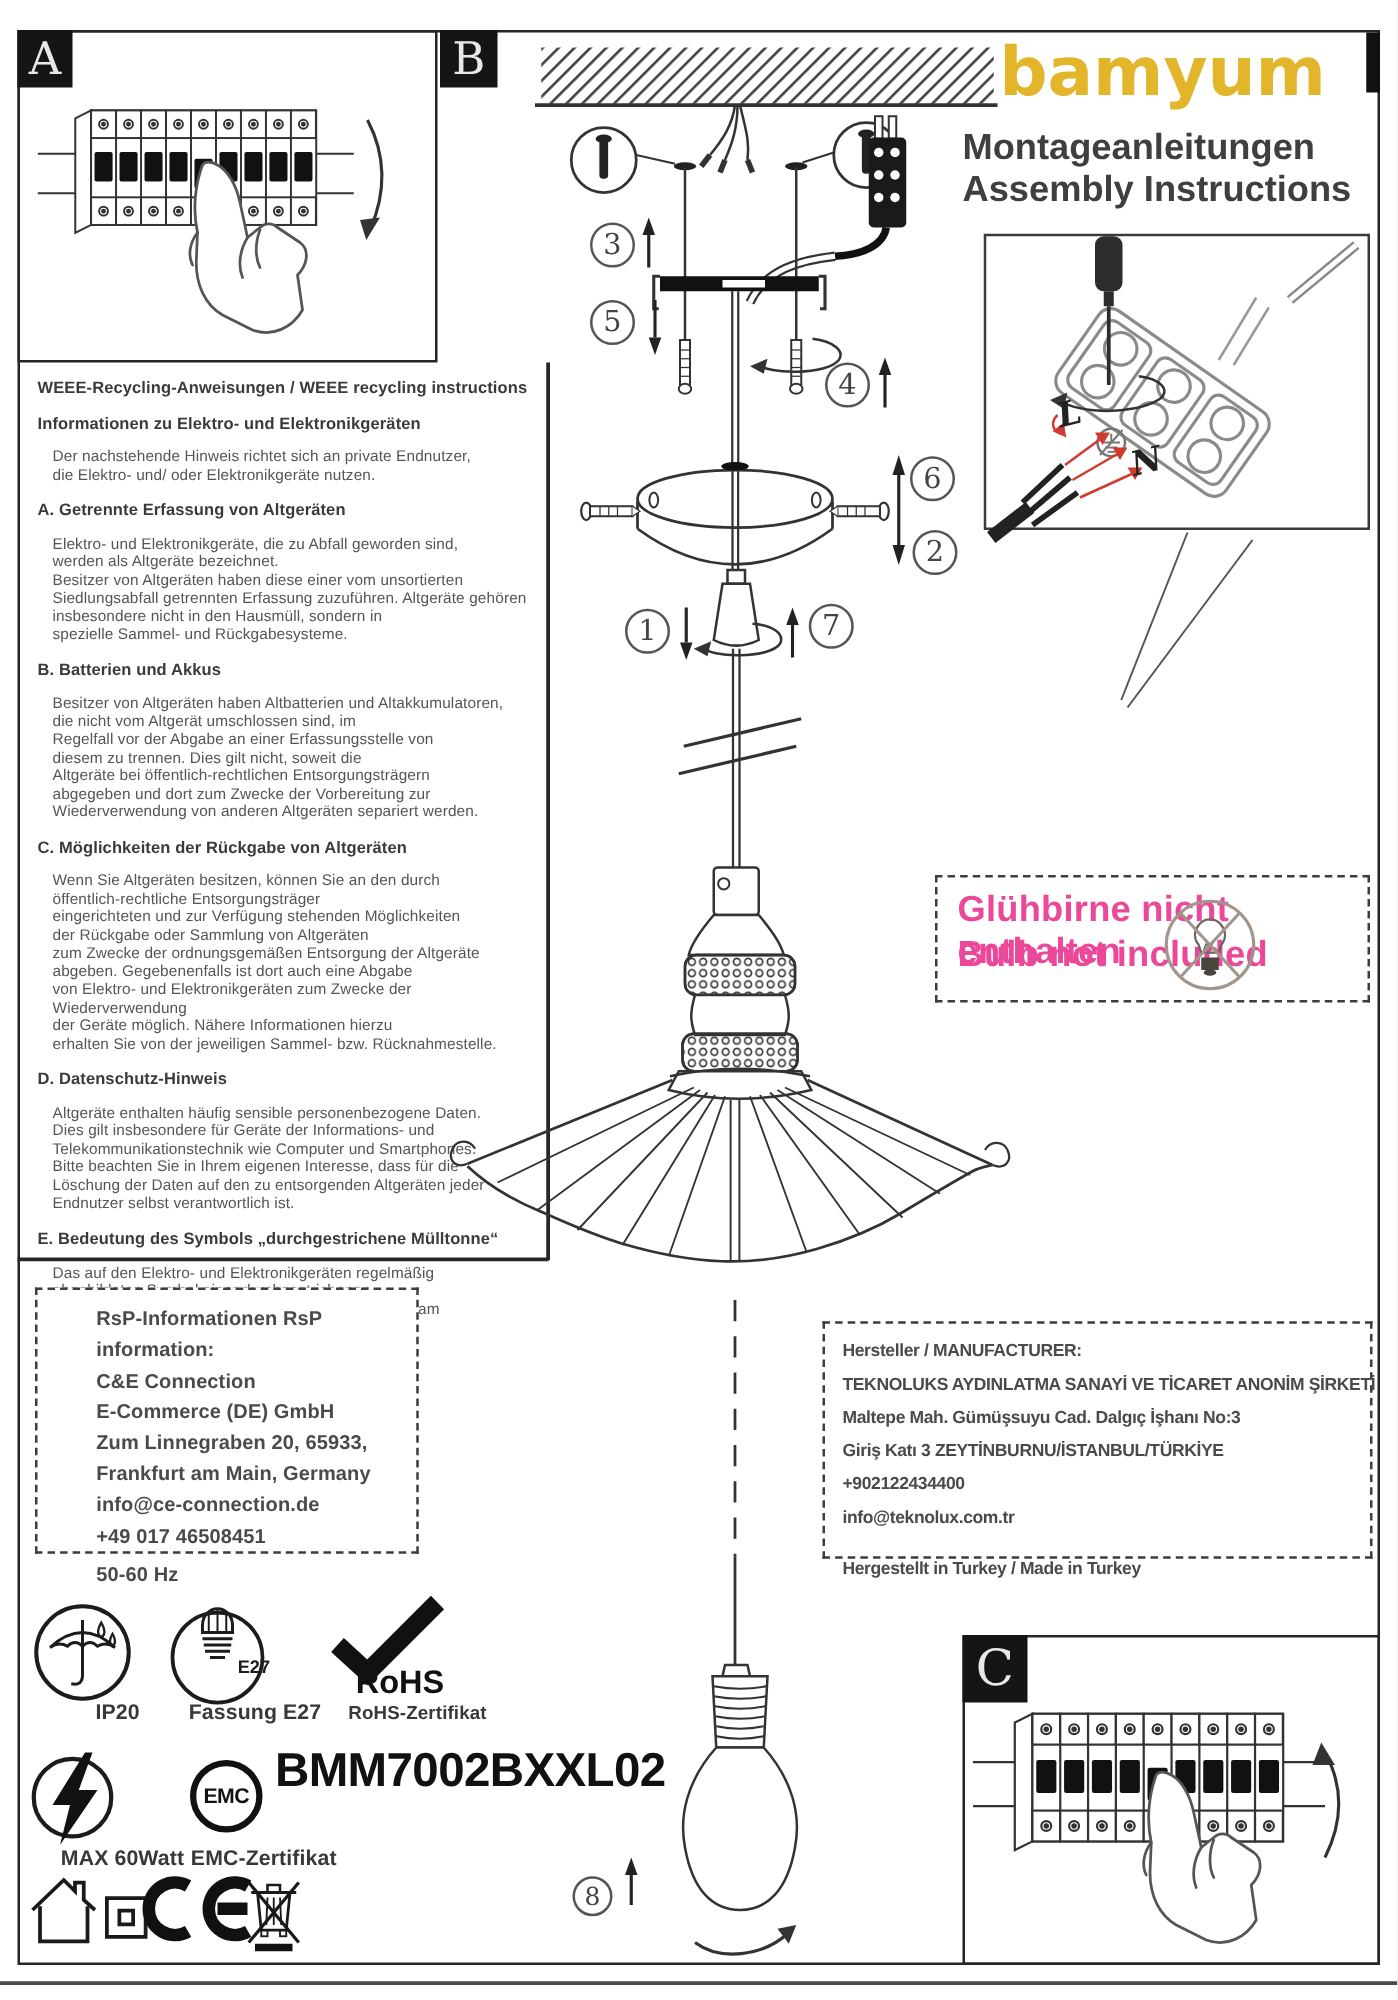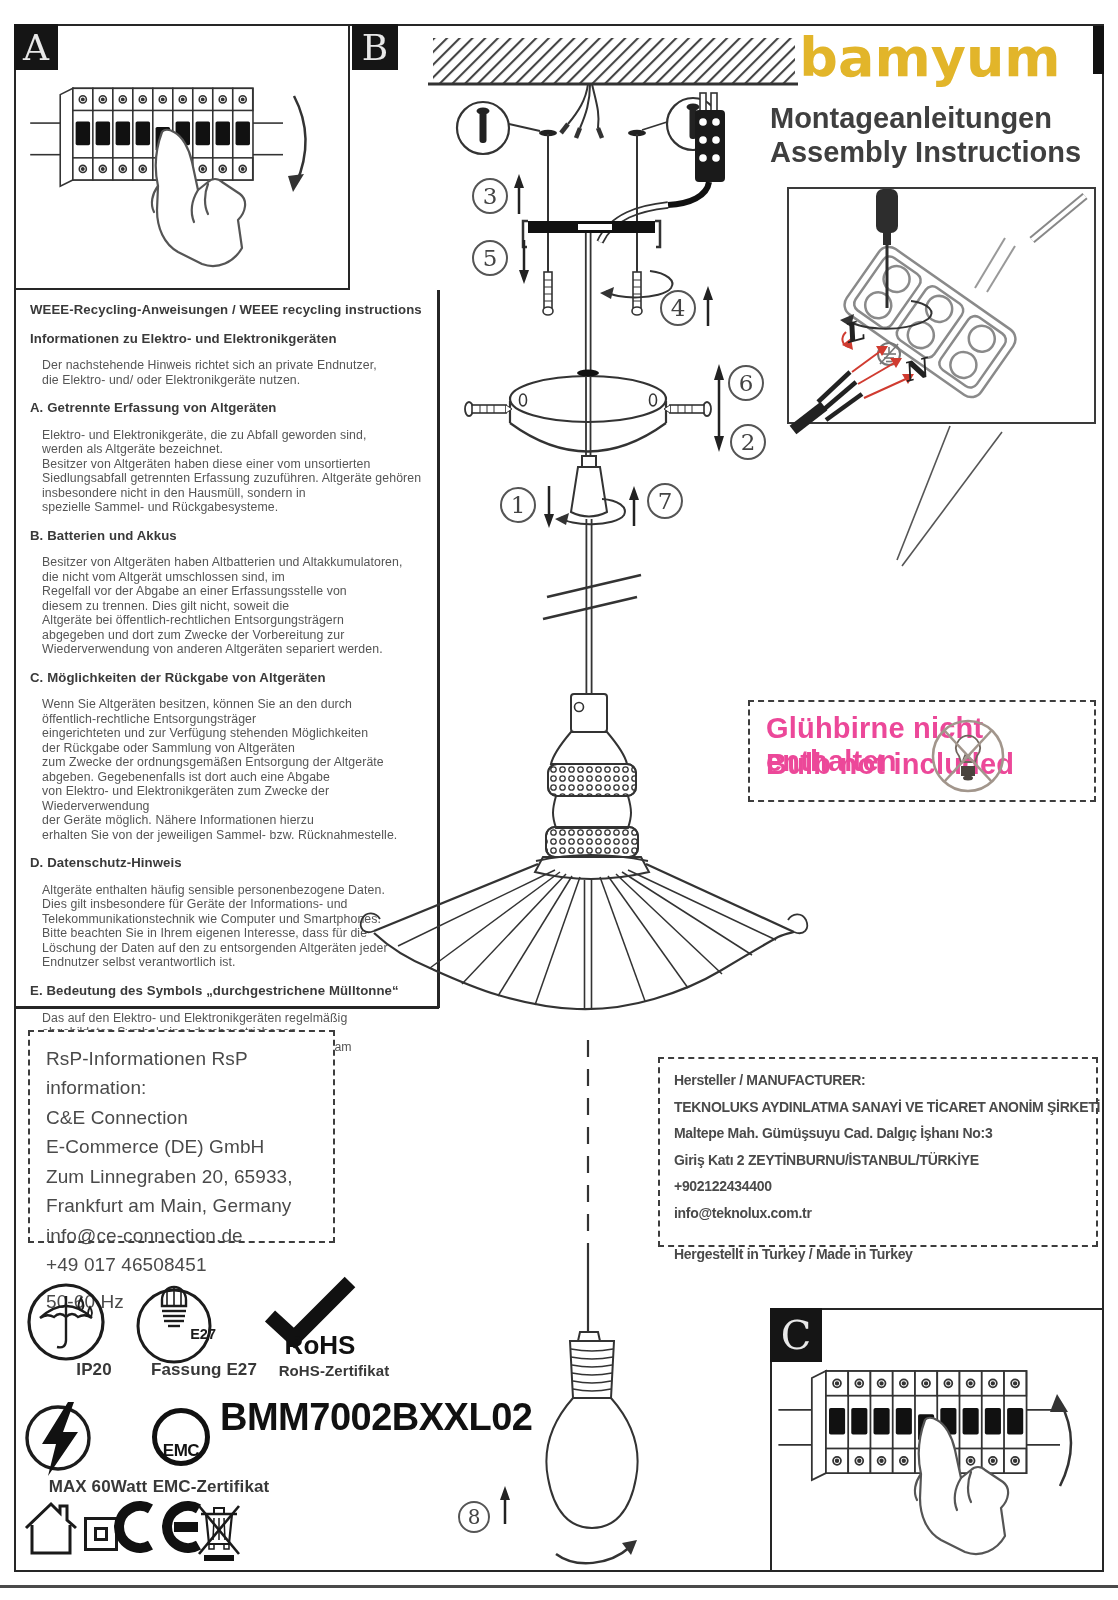--- a/index.html
+++ b/index.html
@@ -15,26 +15,26 @@
   .doc-title{position:absolute;width:336px;text-align:left;font-weight:bold;font-size:29px;color:#3f3f3f;}
   .weee{position:absolute;left:18px;top:292px;width:408px;padding:8px 12px;line-height:1.18;}
   .weee h3{font-size:13.2px;font-weight:bold;color:#3a3a3a;margin:13px 0 9px 0;letter-spacing:.1px;}
   .weee .t{margin-top:2px;}
   .weee p{font-size:12.3px;color:#555;margin:12px;white-space:pre-line;letter-spacing:.1px;}
   .step{position:absolute;width:36px;height:36px;border:2.5px solid #555;border-radius:50%;box-sizing:border-box;
         display:flex;align-items:center;justify-content:center;background:#fff;
         font-family:"DejaVu Serif",serif;font-size:23px;color:#444;}
   .step.small{width:32px;height:32px;font-size:20px;}
   .bulb-note-line{position:absolute;left:766px;width:260px;font-size:29px;font-weight:600;color:#ec4899;letter-spacing:.2px;}
-  .rsp-line{font-size:19px;font-weight:400;color:#4a4a4a;line-height:1.55;letter-spacing:.1px;}
+  .rsp-line{font-size:16px;font-weight:700;color:#4a4a4a;line-height:1.55;letter-spacing:.1px;margin-left:31px;}
   .manu-line{font-size:14px;font-weight:bold;color:#4a4a4a;line-height:1.9;letter-spacing:-0.3px;white-space:nowrap;}
   .cert-label{position:absolute;font-weight:bold;color:#383838;font-size:16px;text-align:center;letter-spacing:.1px;margin-left:28px;}
   .model-code{position:absolute;left:220px;top:1396px;font-weight:bold;font-size:38px;color:#111;letter-spacing:-0.5px;}
   .emc-circle{position:absolute;left:152px;top:1408px;width:58px;height:58px;border:5px solid #111;border-radius:50%;
-        box-sizing:border-box;display:flex;align-items:flex-end;justify-content:center;}
+        box-sizing:border-box;display:flex;align-items:center;justify-content:center;}
   .emc-circle span{font-weight:bold;font-size:17px;color:#111;letter-spacing:-0.5px;}
   .rohs-big{position:absolute;left:278px;top:1330px;width:84px;text-align:center;font-weight:bold;font-size:26px;color:#111;}
   .sq-outer{position:absolute;left:84px;top:1517px;width:34px;height:34px;border:3px solid #1a1a1a;box-sizing:border-box;
         display:flex;align-items:center;justify-content:center;}
   .sq-inner{width:14px;height:14px;border:3px solid #1a1a1a;box-sizing:border-box;}
   .ln-label{position:absolute;font-family:"DejaVu Serif",serif;font-style:italic;font-weight:bold;font-size:27px;color:#222;}
   .e27-text{position:absolute;left:132px;top:1326px;width:84px;text-align:right;font-weight:bold;font-size:14.5px;color:#1c1c1c;}
   .extra-bottom-line{position:absolute;left:0;top:1585px;width:1118px;height:3px;background:#4a4a4a;}
   svg{position:absolute;overflow:visible;}
 </style>
@@ -542,21 +542,21 @@
     <div class="rsp-line">Frankfurt am Main, Germany</div>
     <div class="rsp-line">info@ce-connection.de</div>
     <div class="rsp-line">+49 017 46508451</div>
     <div class="rsp-line" style="margin-top:7px;">50-60 Hz</div>
   </div>
 
   <div class="dashed-box" style="left:658px;top:1057px;width:440px;height:190px;padding:8px 0 0 14px;">
     <div class="manu-line">Hersteller / MANUFACTURER:</div>
     <div class="manu-line">TEKNOLUKS AYDINLATMA SANAYİ VE TİCARET ANONİM ŞİRKETİ</div>
     <div class="manu-line">Maltepe Mah. Gümüşsuyu Cad. Dalgıç İşhanı No:3</div>
-    <div class="manu-line">Giriş Katı 2 ZEYTİNBURNU/İSTANBUL/TÜRKİYE</div>
+    <div class="manu-line">Giriş Katı 3 ZEYTİNBURNU/İSTANBUL/TÜRKİYE</div>
     <div class="manu-line">+902122434400</div>
     <div class="manu-line">info@teknolux.com.tr</div>
     <div class="manu-line" style="margin-top:14px;">Hergestellt in Turkey / Made in Turkey</div>
   </div>
 
   <svg style="left:24px;top:1280px;" width="84" height="84" viewBox="0 0 84 84">
     <circle cx="42" cy="42" r="37" fill="none" stroke="#1c1c1c" stroke-width="3.2"></circle>
     <path d="M16,38 Q42,14 68,38 Q61,33 54,37 Q48,31 42,37 Q36,31 30,37 Q23,33 16,38 Z" fill="none" stroke="#1c1c1c" stroke-width="2.4"></path>
     <line x1="42" y1="16" x2="42" y2="60" stroke="#1c1c1c" stroke-width="2.4"></line>
     <path d="M42,60 q0,9 -9,7" fill="none" stroke="#1c1c1c" stroke-width="2.4"></path>

